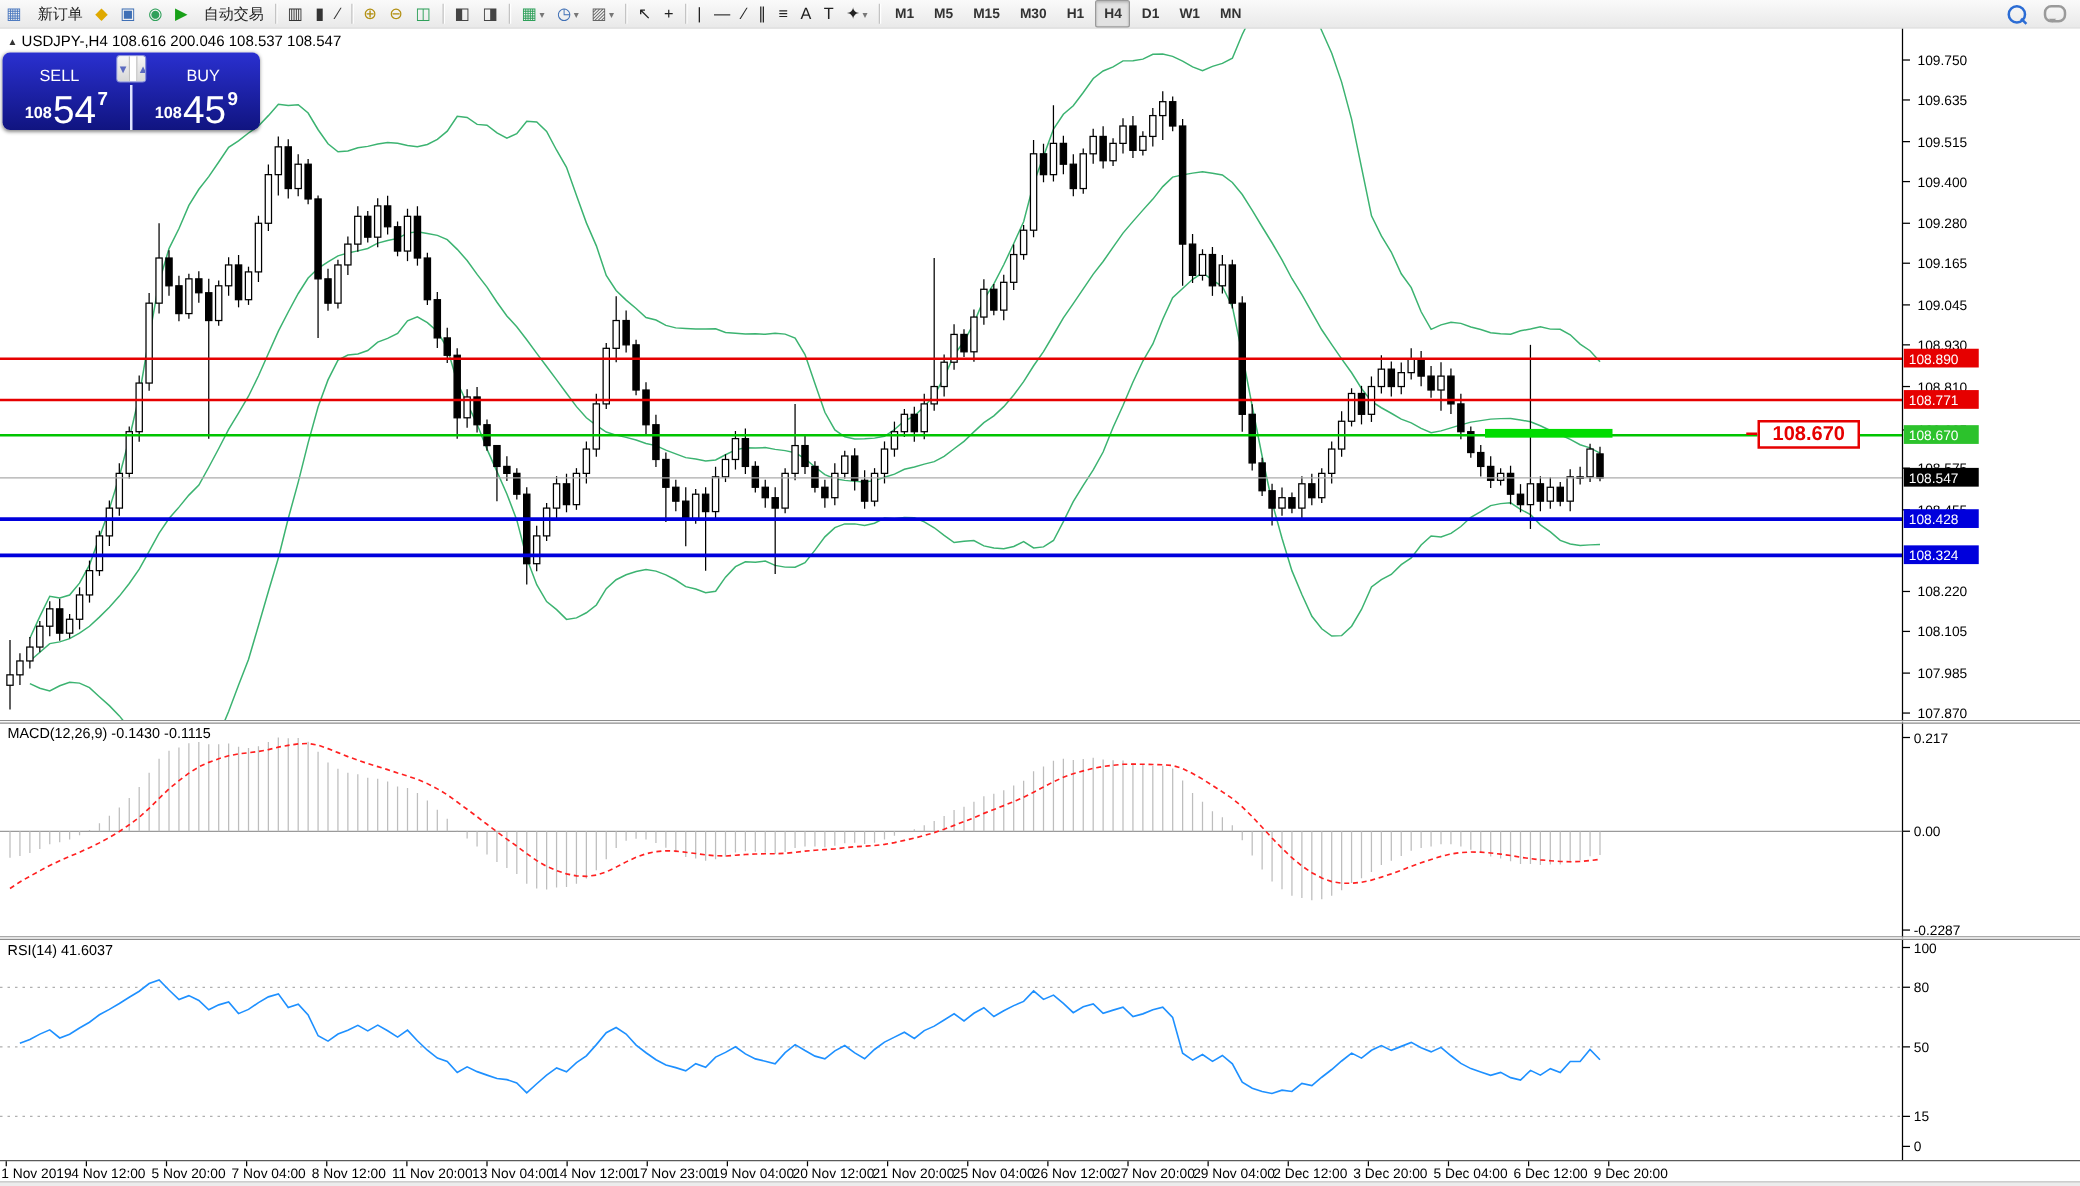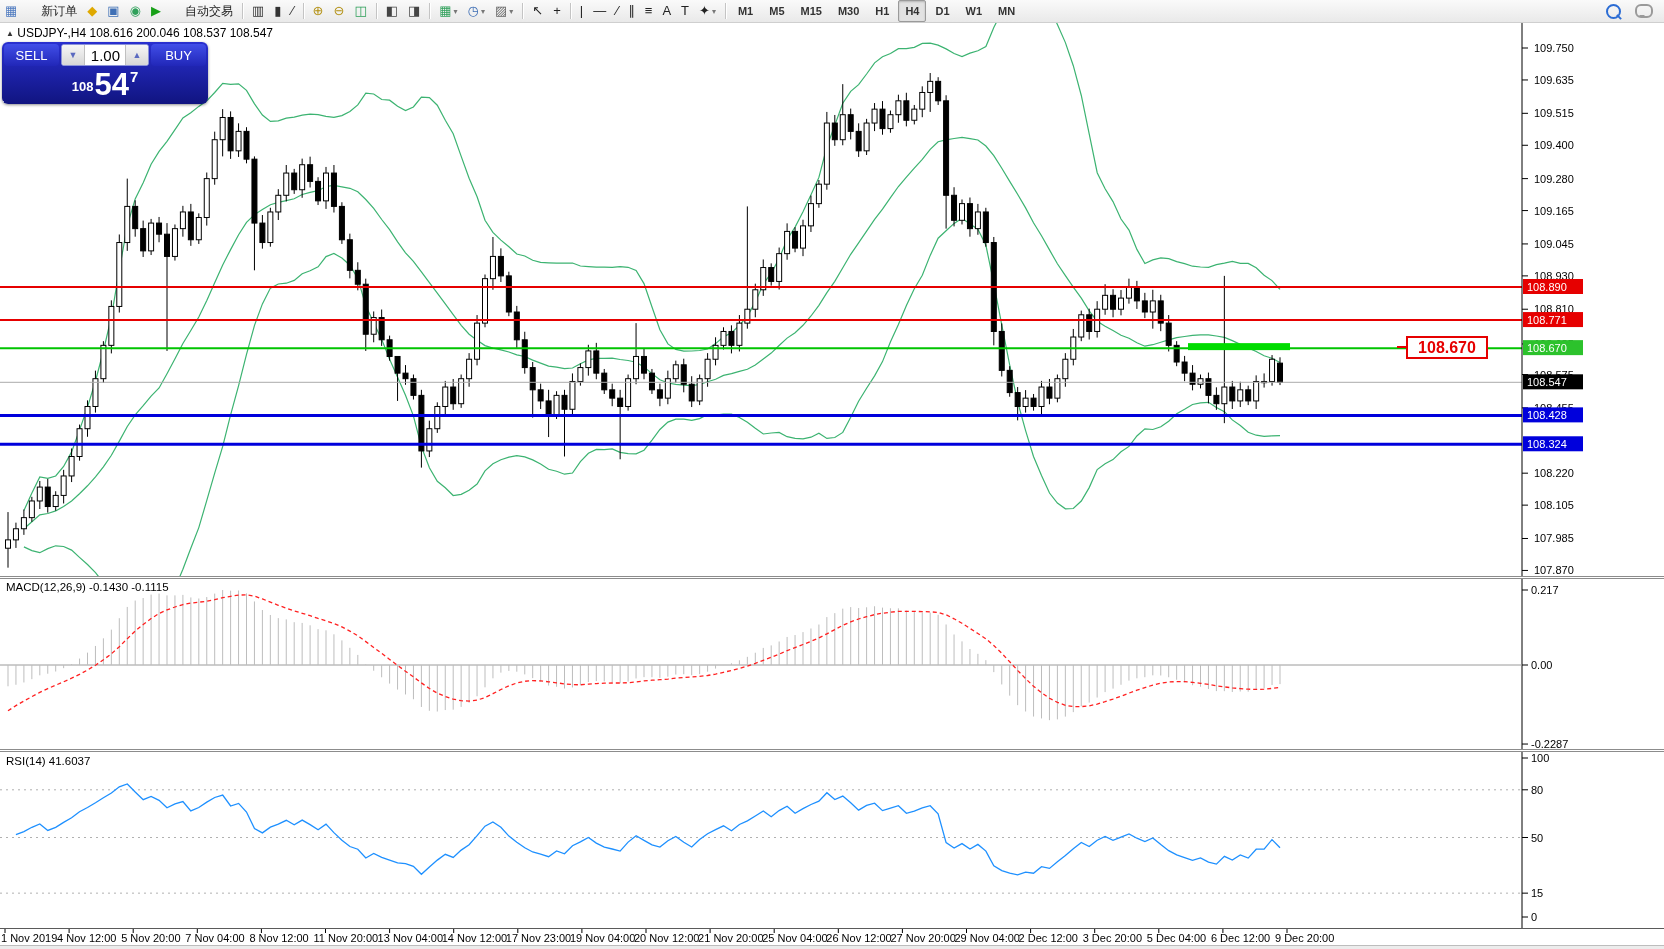--- a/index.html
+++ b/index.html
@@ -4,21 +4,21 @@
 <style>
   html,body{margin:0;padding:0;background:#fff;width:1664px;height:949px;overflow:hidden;
     font-family:"Liberation Sans","DejaVu Sans",sans-serif;-webkit-font-smoothing:antialiased;}
   #stage{position:relative;width:1664px;height:949px;background:#fff;}
   
   #toolbar{position:absolute;left:0;top:0;width:1664px;height:22px;
     background:linear-gradient(#fafafa,#e9e9e9);border-bottom:1px solid #cfcfcf;
     display:flex;align-items:center;font-size:12px;color:#222;user-select:none;}
   .tb-item{display:inline-flex;align-items:center;height:18px;padding:0 4px;margin:0 1px;border-radius:2px;cursor:default;}
   .tb-glyph{font-size:13px;line-height:18px;}
-  .tb-label{margin-left:14px;font-size:12px;}
+  .tb-label{margin-left:3px;font-size:12px;}
   .tb-dd{font-size:8px;color:#777;margin-left:2px;}
   .tb-sep{width:1px;height:16px;background:#c4c4c4;margin:0 4px;box-shadow:1px 0 0 #fff;}
   .tb-tf{font-size:11px;color:#333;padding:1px 6px;border:1px solid transparent;border-radius:2px;font-weight:bold;}
   .tb-tf.active{background:#e2e2e2;border-color:#9a9a9a;box-shadow:inset 0 1px 2px rgba(0,0,0,.2);}
   .tb-spacer{flex:1;}
   .ico-search{width:11px;height:11px;border:2px solid #2b6cd4;border-radius:50%;position:relative;margin:0 2px;}
   .ico-search::after{content:"";position:absolute;width:6px;height:2px;background:#2b6cd4;transform:rotate(45deg);left:8px;top:10px;}
   .ico-chat{width:14px;height:10px;border:2px solid #9a9a9a;border-radius:6px;position:relative;margin:0 6px 0 2px;}
   .ico-chat::after{content:"";position:absolute;left:2px;top:9px;border:3px solid transparent;border-top-color:#9a9a9a;}
   
@@ -32,34 +32,34 @@
   #annotation{left:1254px;top:278px;font-size:37px;font-weight:bold;color:#00CE00;
     text-shadow:3px 3px 0 #4a4a4a;letter-spacing:1px;white-space:nowrap;}
   #price-tag{left:1406px;top:336px;width:78px;height:19px;border:2px solid #e60000;background:#fff;
     color:#e60000;font-size:16px;font-weight:bold;text-align:center;line-height:19px;}
   #price-tag-leader{left:1397px;top:346px;width:9px;height:2px;background:#e60000;}
   
   #ocp{left:2px;top:42px;width:206px;height:62px;border-radius:6px;z-index:6;
     background:linear-gradient(#2a30d0,#101480);box-shadow:0 1px 3px rgba(0,0,0,.45);
     color:#fff;overflow:hidden;}
   .ocp-top{display:flex;height:26px;align-items:stretch;}
-  .ocp-btn{width:55px;margin:2px;border-radius:4px;display:flex;align-items:center;justify-content:center;
+  .ocp-btn{width:55px;margin:18px;border-radius:4px;display:flex;align-items:center;justify-content:center;
     background:linear-gradient(#414ee8,#2127b8);font-size:13px;color:#fff;cursor:pointer;}
   .vol-box{flex:1;margin:2px 0;background:#fff;border-radius:3px;display:flex;overflow:hidden;border:1px solid #8b93d8;}
   .vol-spin{width:22px;display:flex;align-items:center;justify-content:center;background:linear-gradient(#f6f6f6,#d7d7d7);
     color:#5b6ac0;font-size:9px;cursor:pointer;}
   .vol-spin.down{border-right:1px solid #c0c0c0;}
   .vol-spin.up{border-left:1px solid #c0c0c0;}
   #vol-input{flex:1;border:none;outline:none;text-align:right;font-size:15px;padding:0 5px 0 0;color:#000;
     font-family:"Liberation Sans",sans-serif;min-width:0;}
-  .ocp-big{display:flex;height:36px;flex-direction:column;}
+  .ocp-big{display:flex;height:36px;}
   .big-half{flex:1;display:flex;align-items:flex-end;justify-content:center;padding-bottom:3px;}
   .big-half.buy{border-left:2px solid #dfe3ff;}
   .big-prefix{font-size:13px;font-weight:bold;margin-bottom:4px;}
-  .big-main{font-size:31px;font-weight:bold;line-height:27px;margin:0 1px;}
+  .big-main{font-size:31px;font-weight:normal;line-height:27px;margin:0 1px;}
   .big-sup{font-size:15px;font-weight:bold;margin-bottom:13px;}
 </style>
 </head>
 <body>
 
 <div id="stage">
   <div id="toolbar">
       <span class="tb-item">
         <span class="tb-glyph" style="color: rgb(79, 123, 192);">▦</span>
       </span>
@@ -836,21 +836,21 @@
         <div class="ocp-btn">BUY</div>
       </div>
       <div class="ocp-big">
         <div class="big-half sell">
           <span class="big-prefix">108</span>
           <span class="big-main">54</span>
           <span class="big-sup">7</span>
         </div>
         <div class="big-half buy">
           <span class="big-prefix">108</span>
-          <span class="big-main">37</span>
+          <span class="big-main">45</span>
           <span class="big-sup">9</span>
         </div>
       </div>
     </div>
 
     <div class="overlay" id="macd-label">MACD(12,26,9) -0.1430 -0.1115</div>
     <div class="overlay" id="rsi-label">RSI(14) 41.6037</div>
 
     <div class="overlay" id="price-tag-leader"></div>
     <div class="overlay" id="price-tag">108.670</div>

